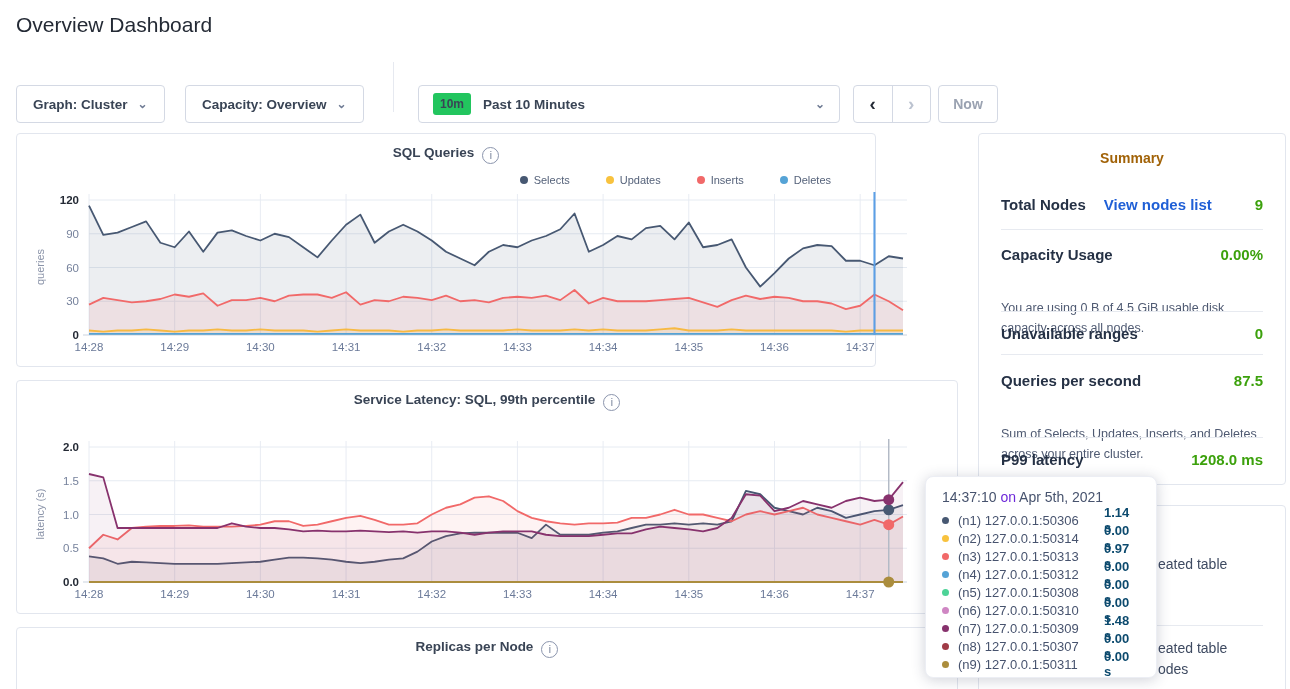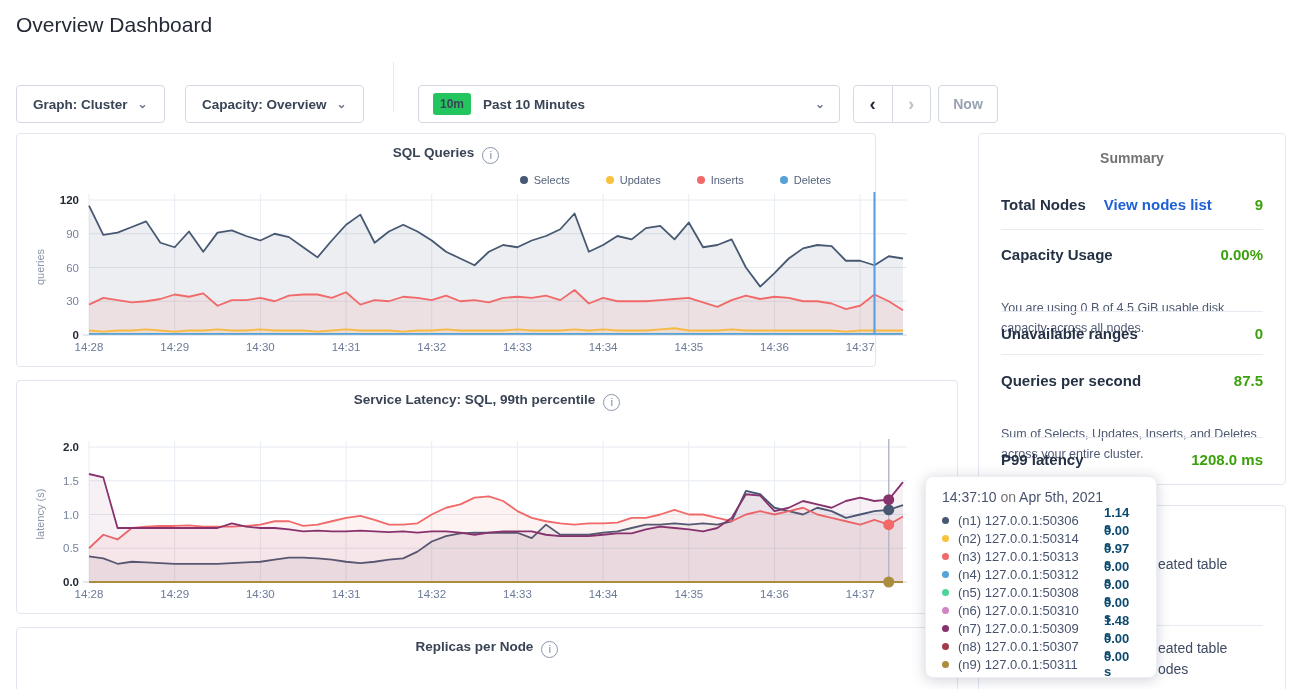--- a/index.html
+++ b/index.html
@@ -32,33 +32,33 @@
   .chart-title{position:absolute;top:11px;left:0;width:100%;text-align:center;font-size:13.5px;font-weight:bold;color:#394455;}
   .info-icon{display:inline-flex;align-items:center;justify-content:center;width:15px;height:15px;border:1px solid #8b95ad;
              border-radius:50%;font-size:10px;color:#6e7a93;font-weight:normal;margin-left:8px;vertical-align:-2px;cursor:pointer;}
   .legend{position:absolute;top:40px;right:44px;display:flex;gap:36px;}
   .legend .li{display:flex;align-items:center;gap:6px;font-size:11px;color:#55627a;}
   .legend .dot{width:8px;height:8px;border-radius:50%;}
   .ylabel{position:absolute;width:135px;height:14px;left:-44px;top:126px;transform:rotate(-90deg);
           text-align:center;font-size:11px;color:#8b94a9;}
   .chart-mount{position:absolute;left:0;top:0;}
   
-  .summary-heading{position:absolute;top:16px;width:100%;text-align:center;font-size:14px;font-weight:bold;color:#737373;}
+  .summary-heading{position:absolute;top:16px;width:100%;text-align:center;font-size:14px;font-weight:bold;color:#a16207;}
   .srow{position:absolute;left:22px;right:22px;display:flex;align-items:baseline;font-size:15px;font-weight:bold;color:#253145;}
   .srow-link{color:#1f5fd6;margin-left:18px;text-decoration:none;cursor:pointer;}
   .srow-value{margin-left:auto;color:#3ca10c;}
   .sdivider{position:absolute;left:22px;right:22px;height:1px;background:#e7eaf0;}
   .sdesc{position:absolute;left:22px;width:268px;font-size:12.5px;line-height:20px;color:#4f5a72;font-weight:normal;margin-top:28px;}
   
   .efrag{position:absolute;font-size:14px;color:#3e4a61;}
   
   .tooltip{position:absolute;left:925px;top:476px;width:232px;height:202px;background:#fff;border:1px solid #eceef4;
            border-radius:8px;box-shadow:0 2px 14px rgba(40,50,80,.22);z-index:30;box-sizing:border-box;padding:12px 16px;}
   .tt-head{font-size:14px;color:#47536e;margin-bottom:6px;}
-  .tt-head .prep{color:#737373;}
+  .tt-head .prep{color:#6d28d9;}
   .tt-row{display:flex;align-items:center;height:18px;font-size:13px;color:#47536e;}
   .tt-dot{width:7px;height:7px;border-radius:50%;margin-right:9px;flex:0 0 auto;}
   .tt-node{width:146px;flex:0 0 auto;}
   .tt-val{font-weight:bold;color:#0c4a6e;}
 </style>
 </head>
 <body>
 
 <div class="screen">
 

